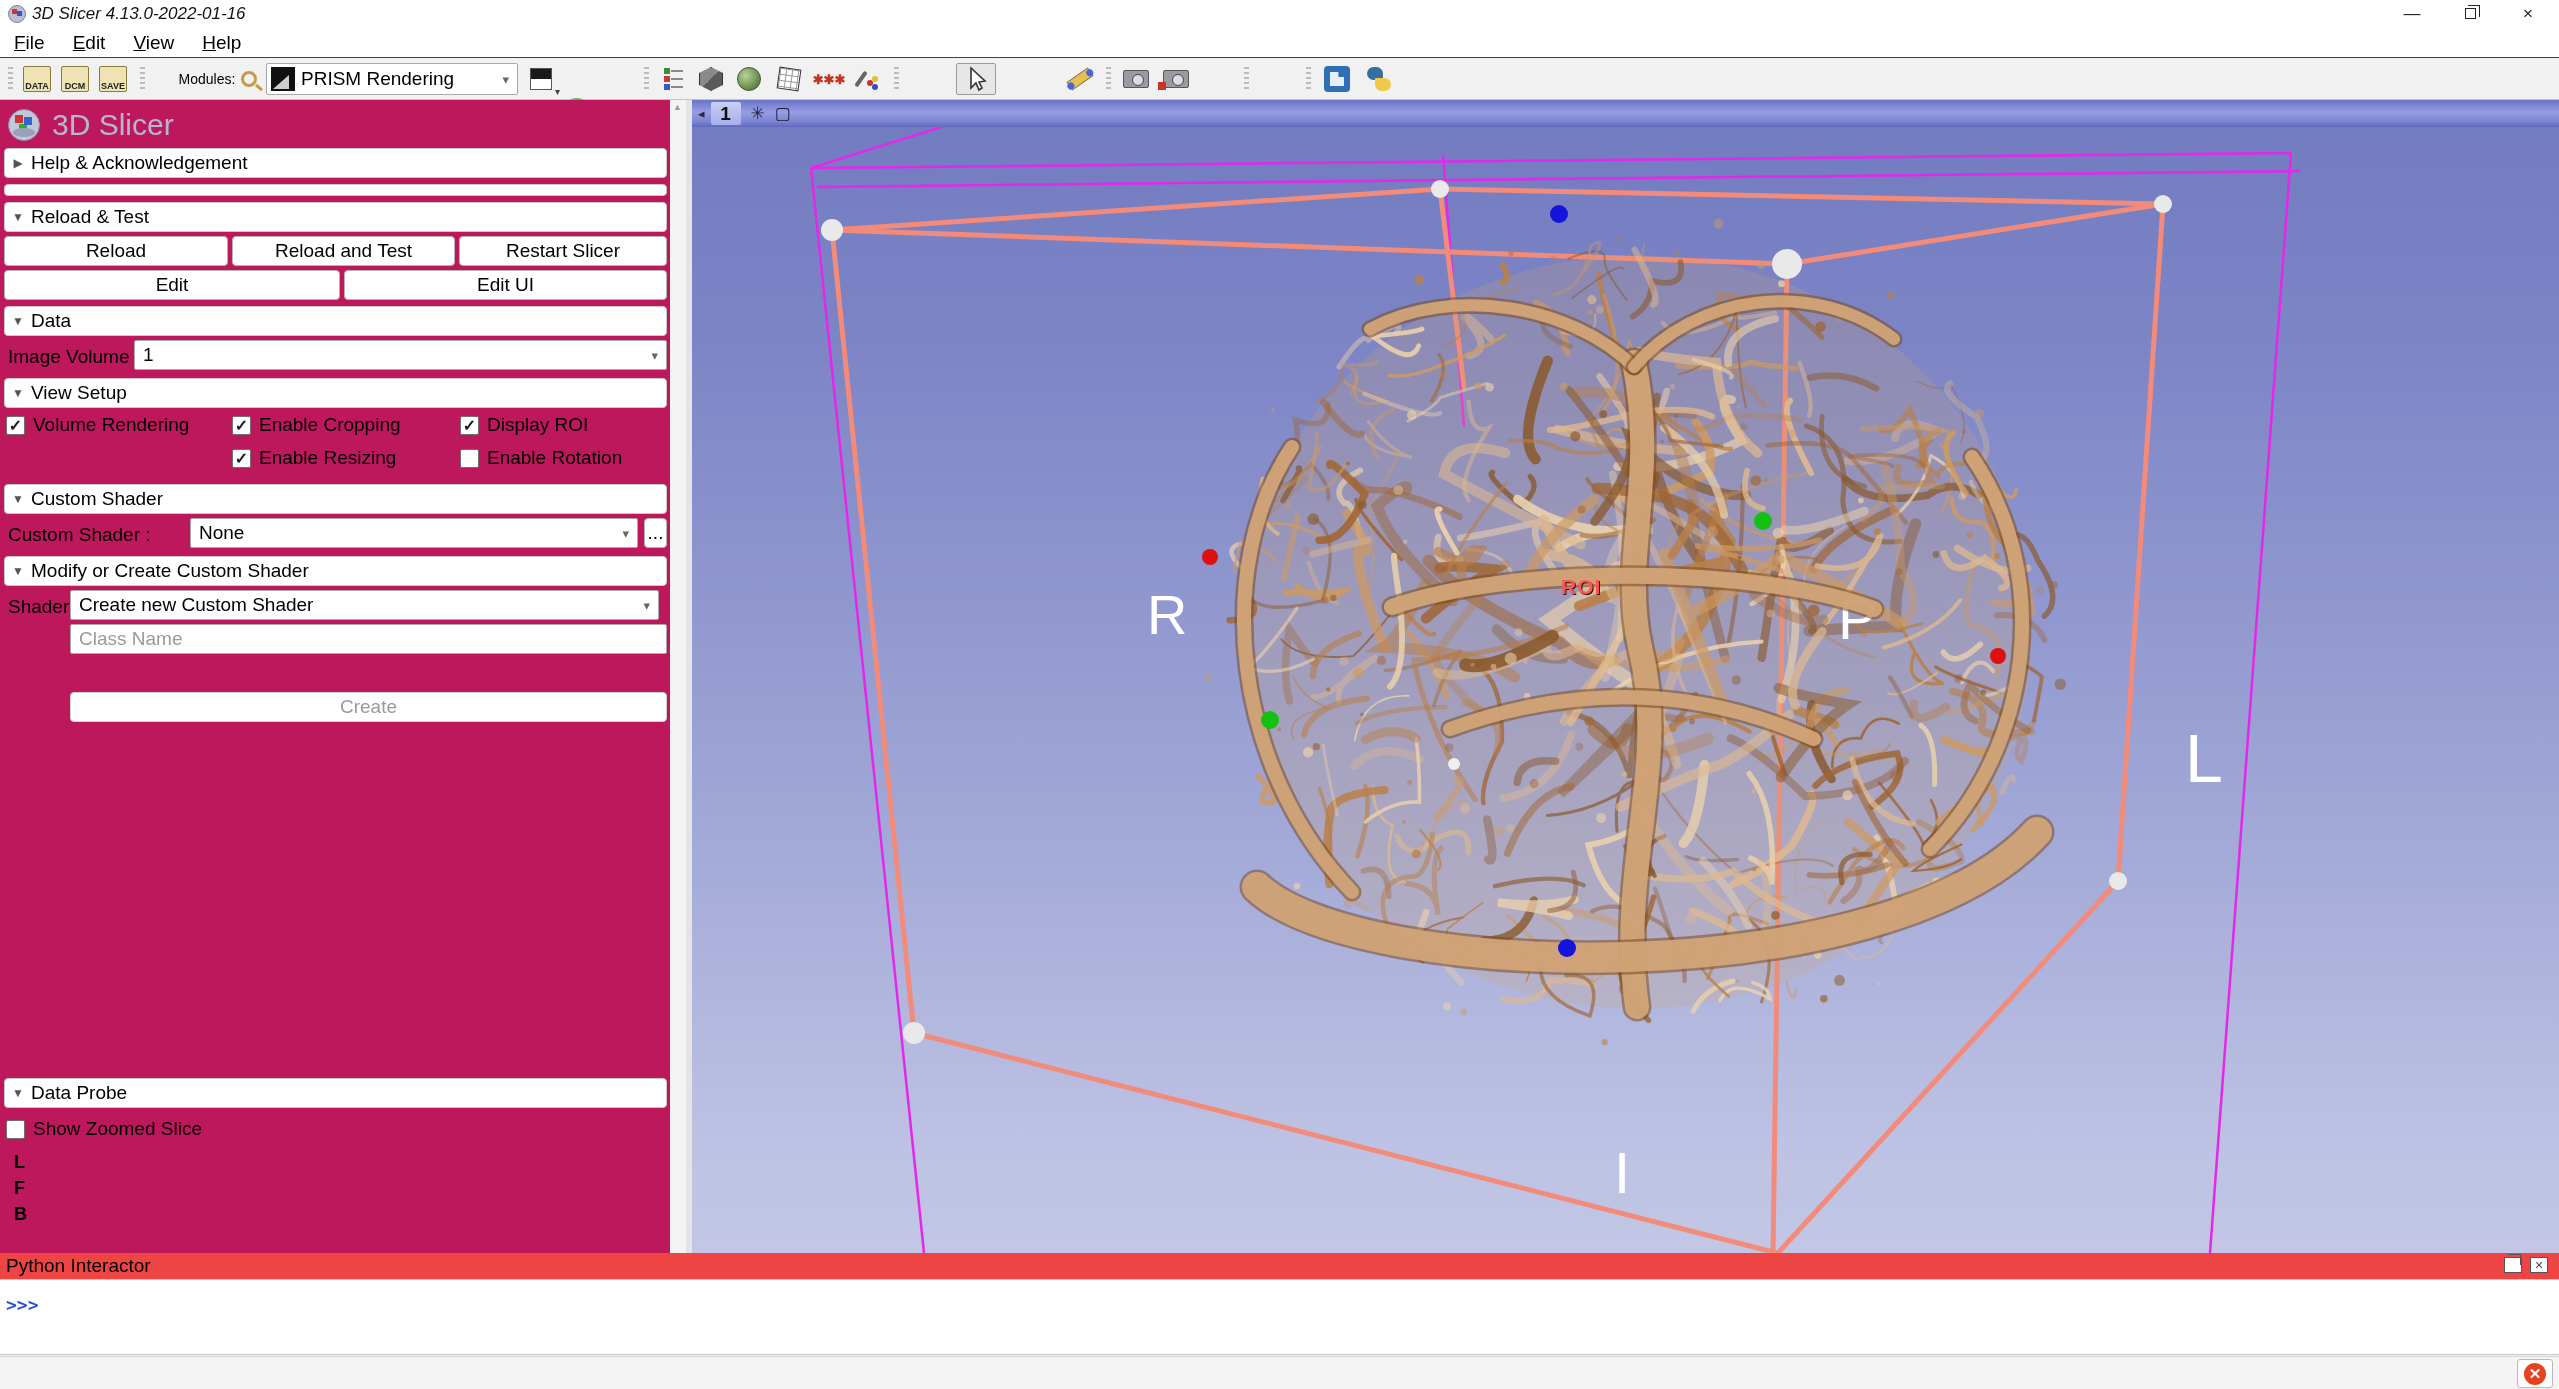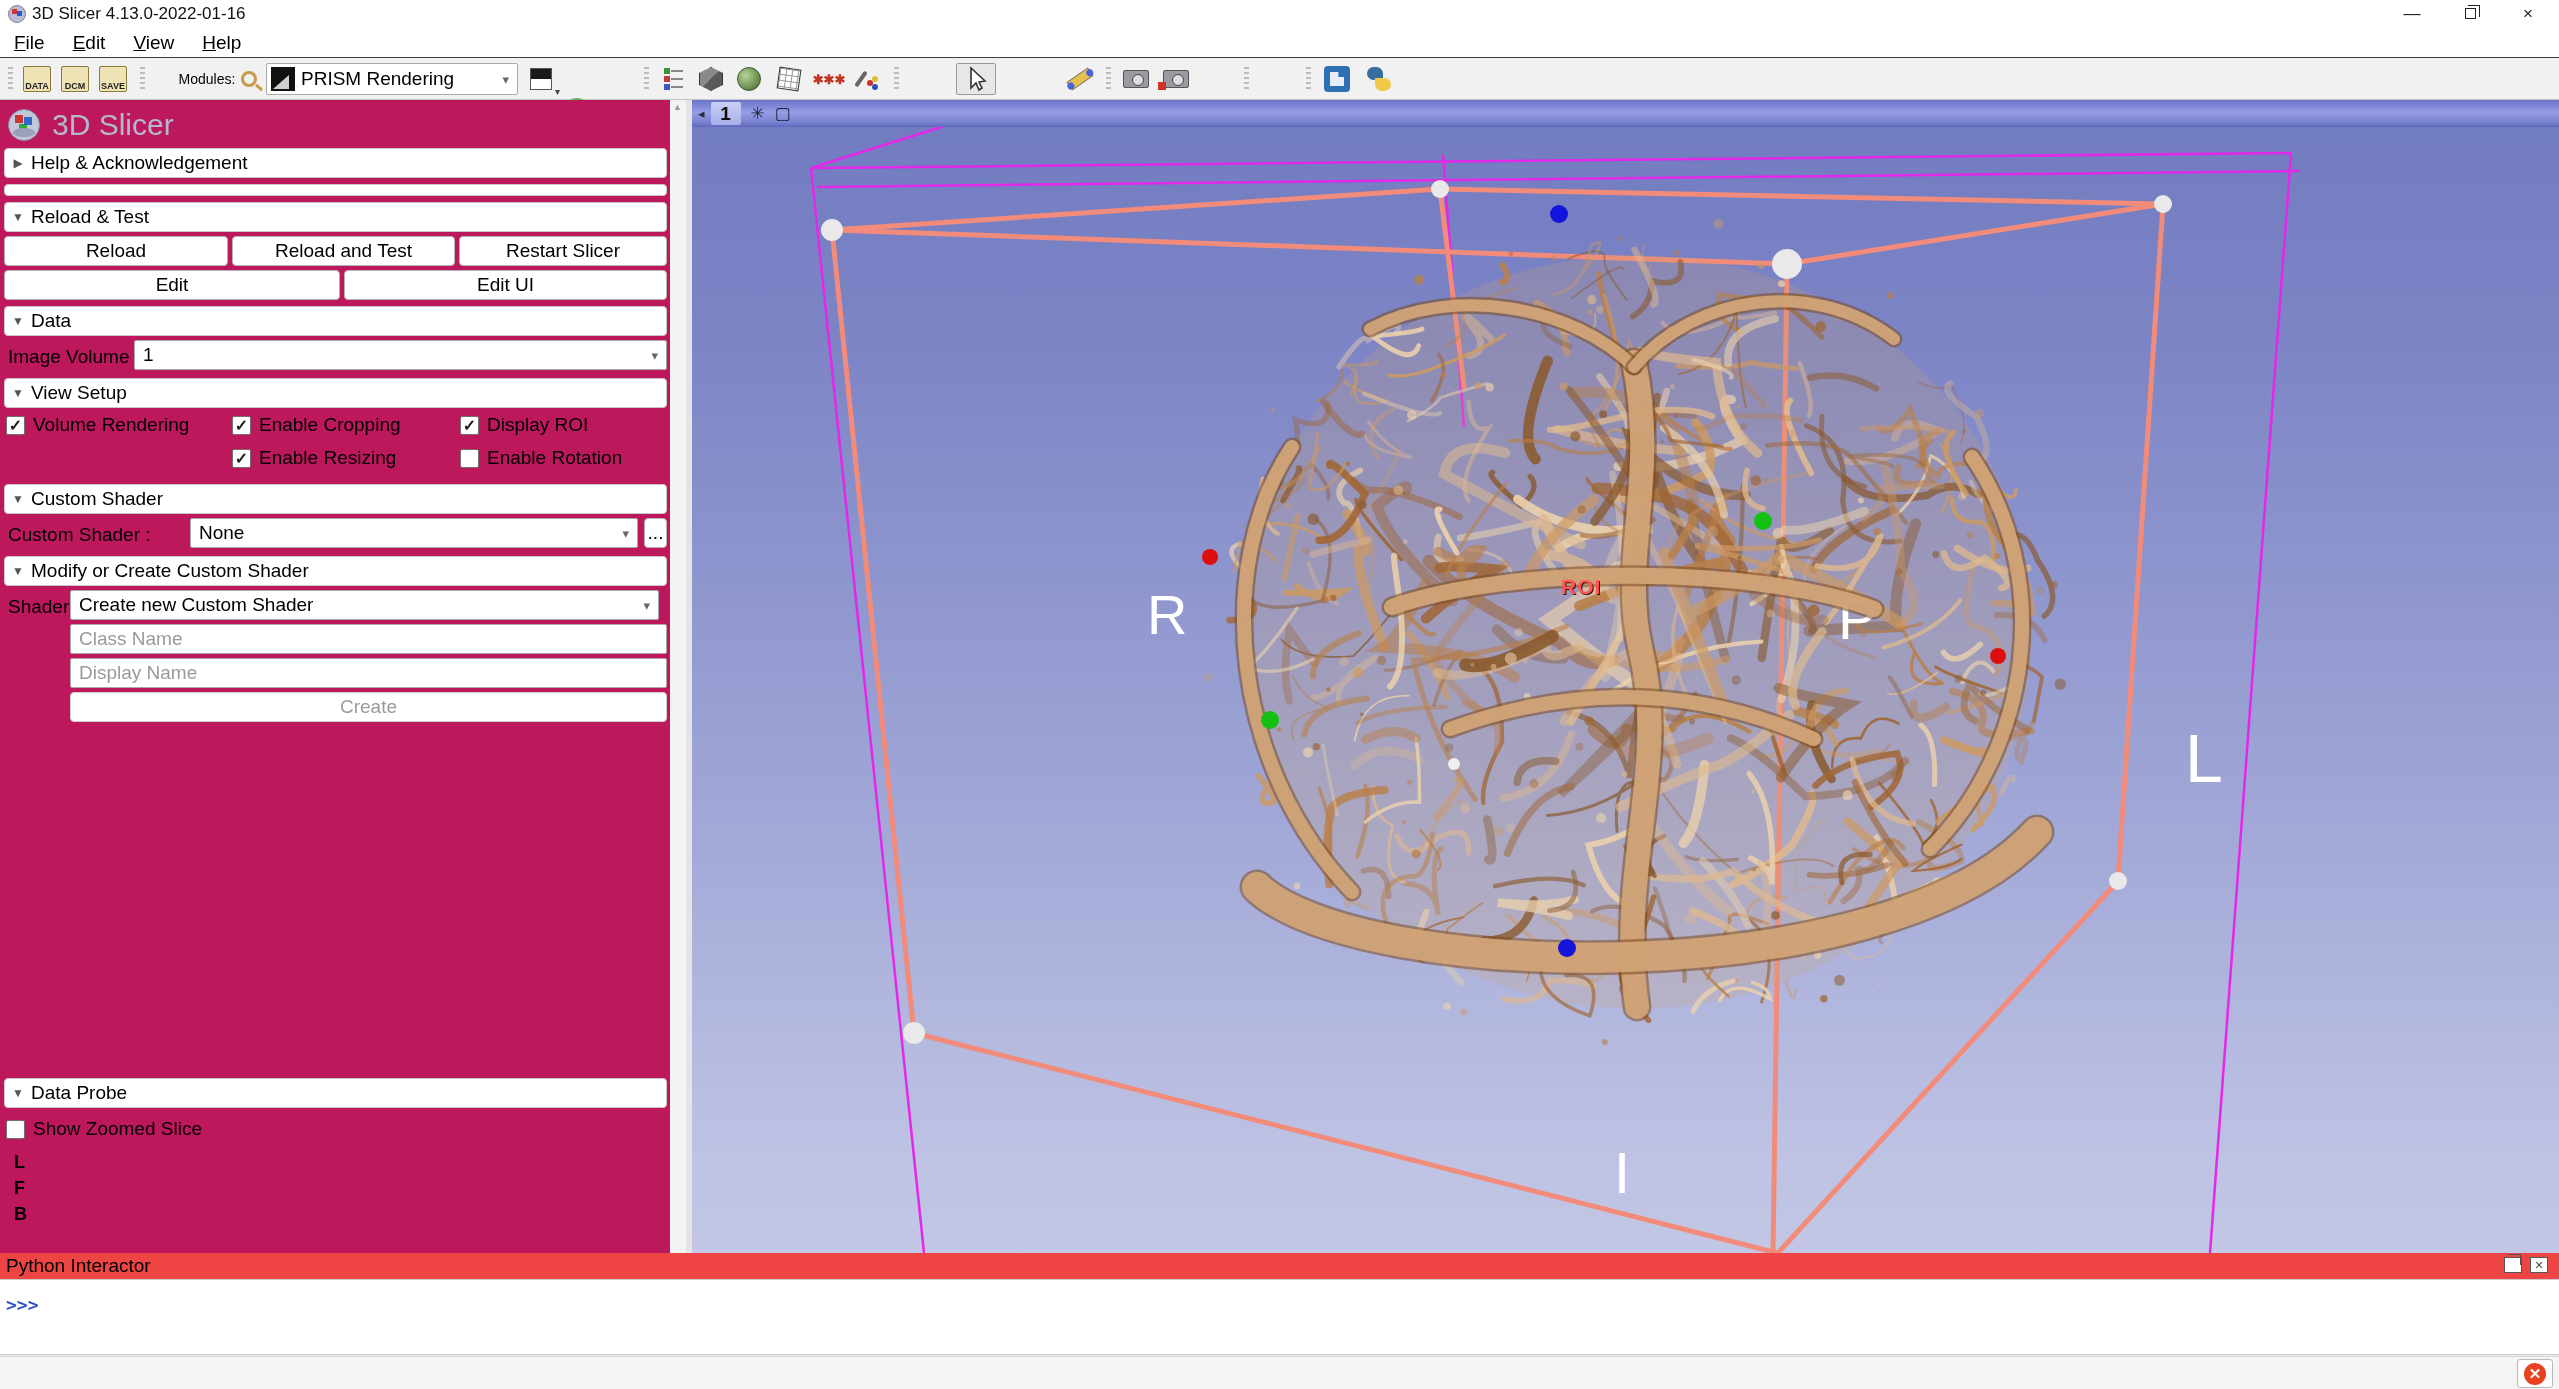--- a/index.html
+++ b/index.html
@@ -6,21 +6,21 @@
   html,body { width:2559px; height:1389px; overflow:hidden; background:#ececec;
               font-family:"Liberation Sans", sans-serif; }
   #app { position:relative; width:2559px; height:1389px; background:#f0f0f0; }
 
   
   #titlebar { position:absolute; left:0; top:0; width:2559px; height:28px; background:#ffffff; }
   #titlebar .appicon { position:absolute; left:8px; top:5px; width:18px; height:18px; border-radius:50%;
     background:#b9bdd6; border:1px solid #7d8199; overflow:hidden; }
   #titlebar .appicon i{position:absolute;left:3px;top:3px;width:5px;height:5px;background:#cc3333;}
   #titlebar .appicon b{position:absolute;left:8px;top:5px;width:5px;height:5px;background:#3355cc;}
-  #titlebar .title { position:absolute; left:32px; top:4px; font-size:17px; color:#111; }
+  #titlebar .title { position:absolute; left:32px; top:4px; font-size:17px; color:#111;font-style:italic; }
   .winctl { position:absolute; top:0; width:58px; height:28px; text-align:center; line-height:28px;
             font-size:17px; color:#222; }
   #btn-min { left:2383px; } #btn-max { left:2441px; } #btn-close { left:2499px; }
   #btn-max .sq { display:inline-block; width:11px; height:11px; border:1px solid #222; margin-top:8px; position:relative; background:#fff;}
   #btn-max .sq:before{content:""; position:absolute; left:2px; top:-4px; width:11px; height:11px; border:1px solid #222; border-left:none; border-bottom:none;}
 
   
   #menubar { position:absolute; left:0; top:28px; width:2559px; height:30px; background:#ffffff;
              border-bottom:1px solid #404040; }
   .menu-item { float:left; padding:4px 14px; font-size:19px; color:#000; }
@@ -364,21 +364,20 @@
     <div class="secbar" style="top:456px">
       <span class="tri">▼</span>
       <span>Modify or Create Custom Shader</span>
     </div>
     <div class="plabel" style="left:8px;top:496px">Shader :</div>
     <div class="pcombo" style="left:70px;top:490px;width:589px">
       <span>Create new Custom Shader</span>
       <span class="arr">▾</span>
     </div>
     <input class="pinput" style="left: 70px; top: 524px; width: 597px;" placeholder="Class Name">
-    <input class="pinput" style="left: 70px; top: 558px; width: 597px;" placeholder="Display Name">
     <div class="pbtn disabled" style="left:70px;top:592px;width:597px">Create</div>
 
     <div class="secbar" style="top:978px">
       <span class="tri">▼</span>
       <span>Data Probe</span>
     </div>
     <div class="cb" style="left:6px;top:1018px">
       <span class="box"></span>
       <span class="cl">Show Zoomed Slice</span>
     </div>

